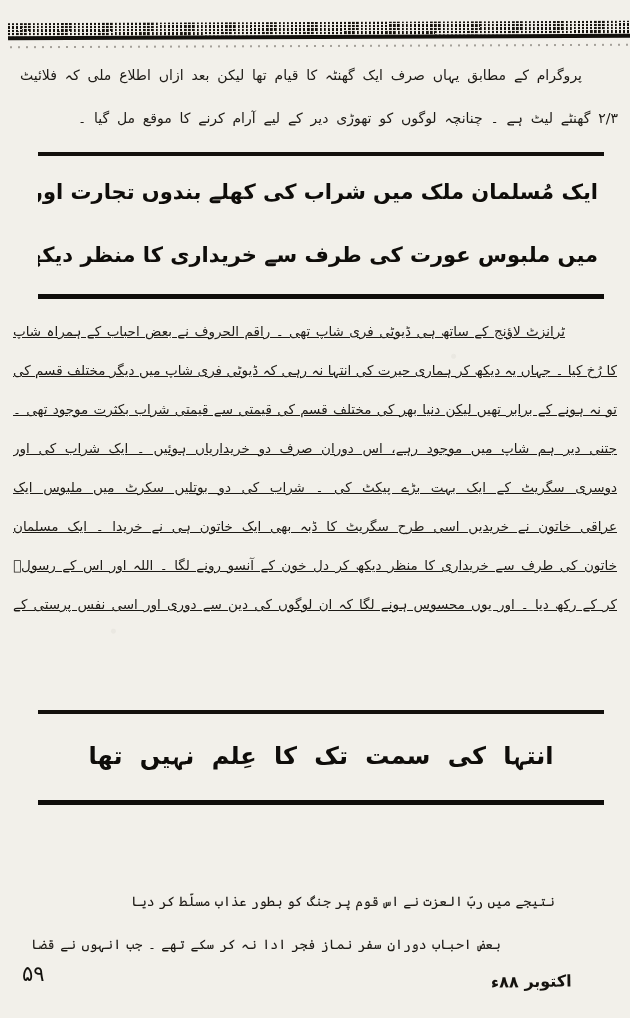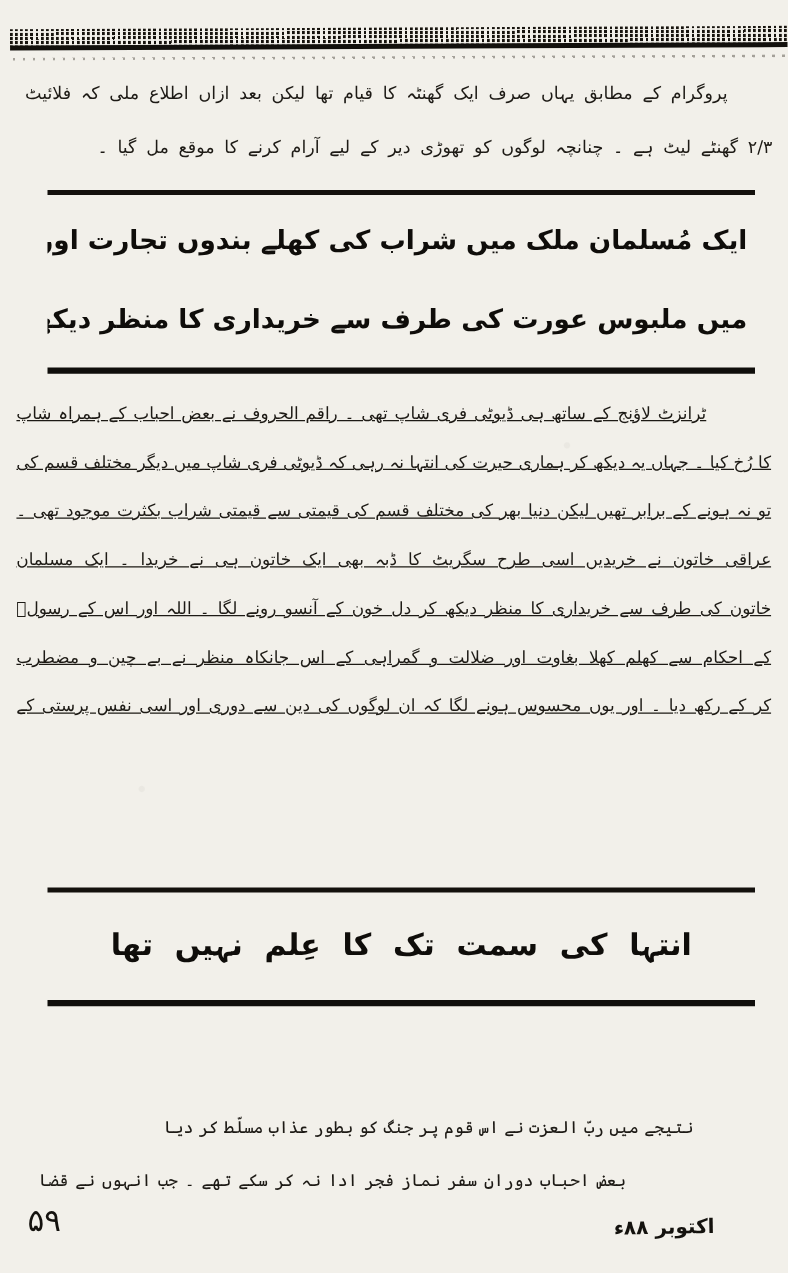--- a/index.html
+++ b/index.html
@@ -76,21 +76,21 @@
     .cline {
       height: 43px; line-height: 43px; overflow: hidden;
       text-align: justify; text-align-last: justify;
     }
     .cl1 { padding-right: 62px;  padding-left: 118px; }
     .cl2 { padding-right: 116px; padding-left: 18px; }
 
     
     .pagenum {
       position: absolute; top: 962px; left: 22px;
-      font-size: 25px; letter-spacing: 3px; color: #14120e;
+      font-size: 21px; letter-spacing: 3px; color: #14120e;
     }
     .issuedate {
       position: absolute; top: 972px; right: 58px;
       font-size: 16px; font-weight: bold; color: #14120e;
       transform: rotate(-1deg);
     }
   </style>
 </head>
 <body>
 
@@ -106,23 +106,24 @@
 
   <div class="hbox hbox1">
     <div class="hline">ایک مُسلمان ملک میں شراب کی کھلے بندوں تجارت اور پھر نیم عریاں لباس</div>
     <div class="hline">میں ملبوس عورت کی طرف سے خریداری کا منظر دیکھ کر دل خون کے آنسو رونے لگا</div>
   </div>
 
   <div class="bodytext">
     <div class="bline bl1">ٹرانزٹ لاؤنج کے ساتھ ہی ڈیوٹی فری شاپ تھی ۔ راقم الحروف نے بعض احباب کے ہمراہ شاپ</div>
     <div class="bline">کا رُخ کیا ۔ جہاں یہ دیکھ کر ہماری حیرت کی انتہا نہ رہی کہ ڈیوٹی فری شاپ میں دیگر مختلف قسم کی اشیاء</div>
     <div class="bline">تو نہ ہونے کے برابر تھیں لیکن دنیا بھر کی مختلف قسم کی قیمتی سے قیمتی شراب بکثرت موجود تھی ۔</div>
+    <div class="bline">جتنی دیر ہم شاپ میں موجود رہے، اس دوران صرف دو خریداریاں ہوئیں ۔ ایک شراب کی اور</div>
+    <div class="bline">دوسری سگریٹ کے ایک بہت بڑے پیکٹ کی ۔ شراب کی دو بوتلیں سکرٹ میں ملبوس ایک</div>
     <div class="bline">عراقی خاتون نے خریدیں اسی طرح سگریٹ کا ڈبہ بھی ایک خاتون ہی نے خریدا ۔ ایک مسلمان</div>
     <div class="bline">خاتون کی طرف سے خریداری کا منظر دیکھ کر دل خون کے آنسو رونے لگا ۔ اللہ اور اس کے رسولؐ</div>
-    <div class="bline">کے احکام سے کھلم کھلا بغاوت اور ضلالت و گمراہی کے اس جانکاہ منظر نے بے چین و مضطرب</div>
     <div class="bline">کر کے رکھ دیا ۔ اور یوں محسوس ہونے لگا کہ ان لوگوں کی دین سے دوری اور اسی نفس پرستی کے</div>
   </div>
 
   <div class="hbox hbox2">
     <div class="hline">انتہا کی سمت تک کا عِلم نہیں تھا</div>
   </div>
 
   <div class="closing">
     <div class="cline cl1">نتیجے میں ربّ العزت نے اس قوم پر جنگ کو بطور عذاب مسلّط کر دیا ہے ۔</div>
     <div class="cline cl2">بعض احباب دورانِ سفر نماز فجر ادا نہ کر سکے تھے ۔ جب انہوں نے قضا نماز پڑھنے کے لیے</div>

